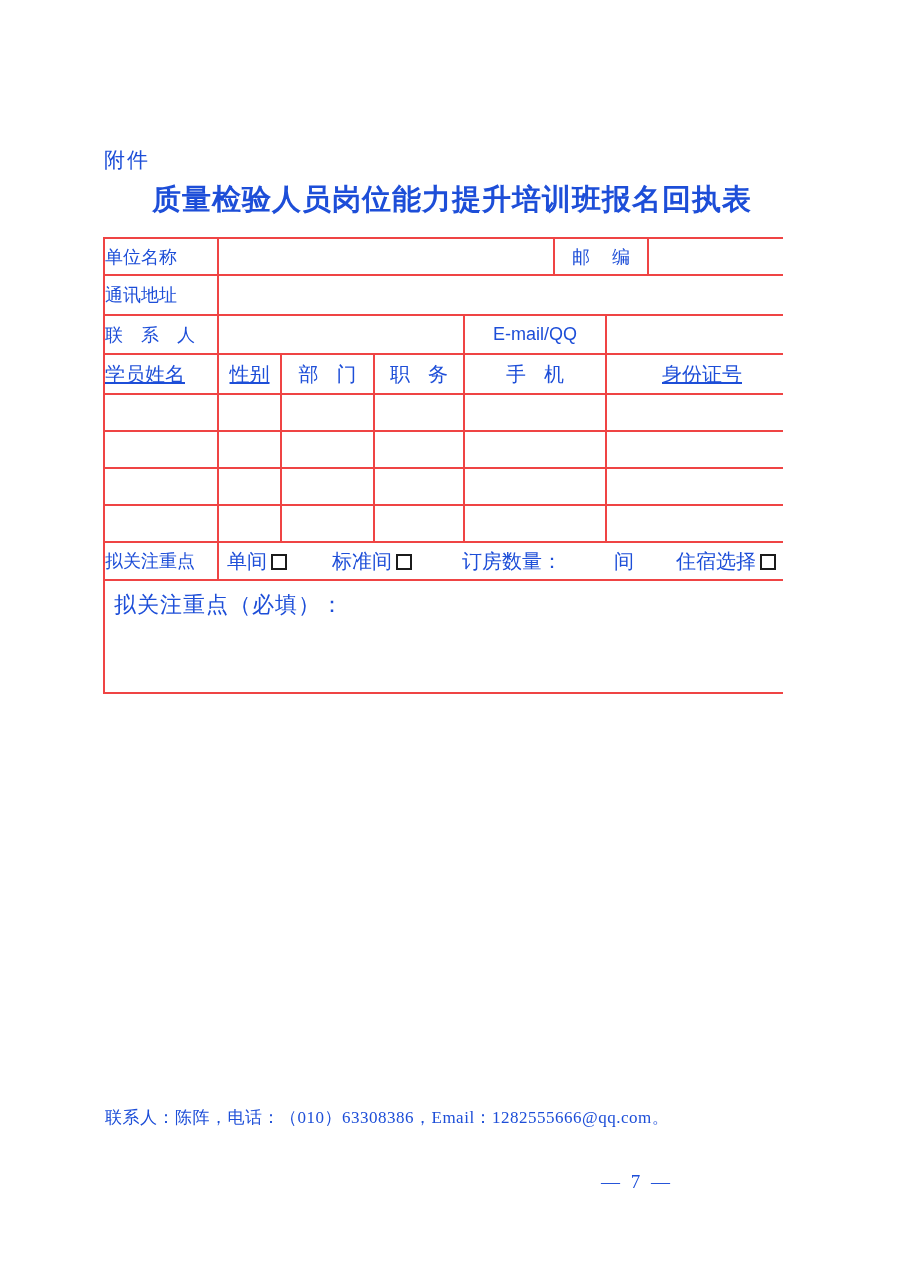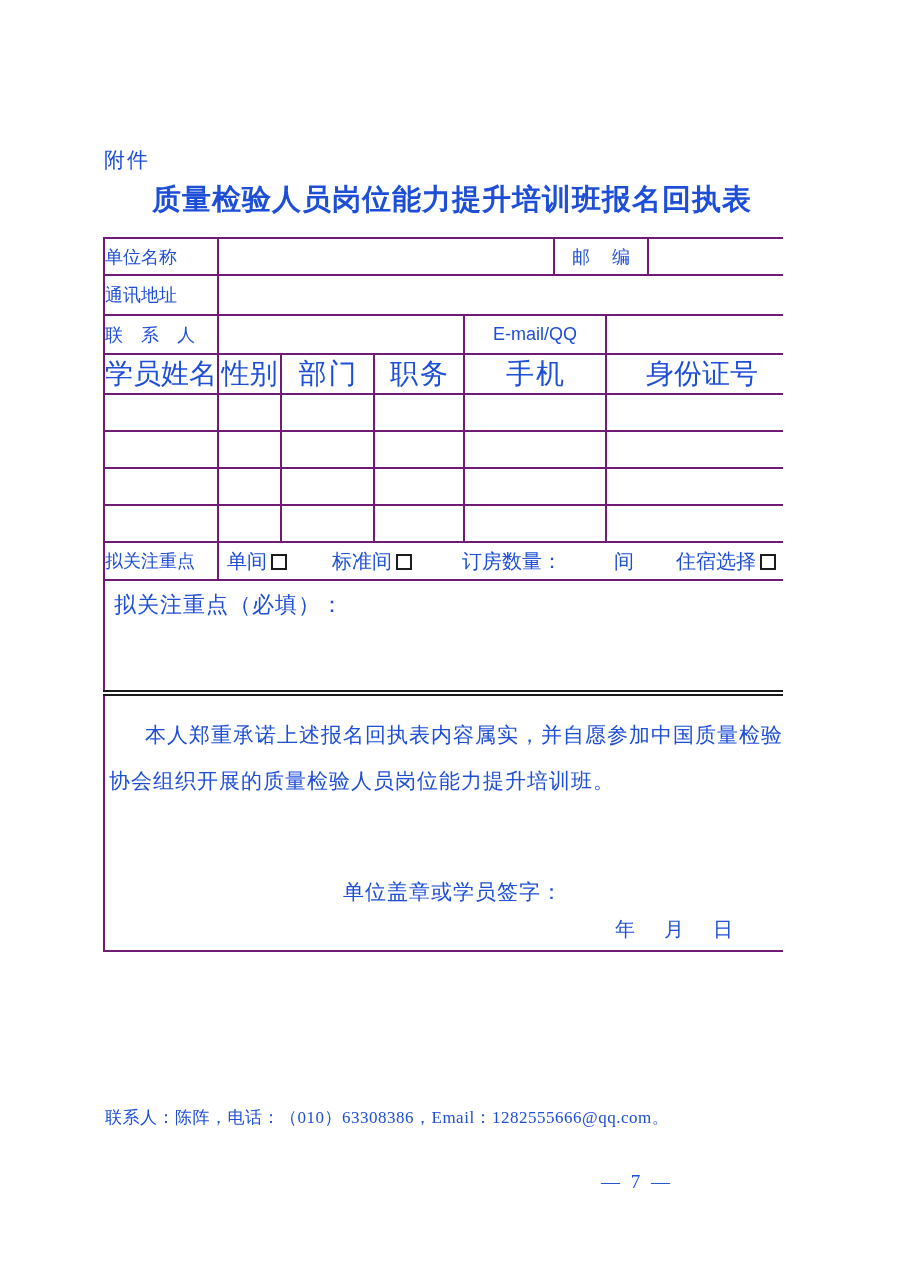--- a/index.html
+++ b/index.html
@@ -32,41 +32,41 @@
   }
   table.form-table {
     position: absolute;
     left: 103px;
     top: 237px;
     width: 694px;
     border-collapse: collapse;
     table-layout: fixed;
   }
   .form-table td {
-    border: 2px solid #701a75;
+    border: 2px solid #ef4444;
     font-size: 18px;
     vertical-align: middle;
     padding: 0;
   }
   .lbl { padding-left: 9px; }
   .ctr { text-align: center; }
   
   .just {
     display: inline-block;
     text-align: justify;
     text-align-last: justify;
   }
   .w90 { width: 90px; }
   .w58 { width: 58px; }
   .w70 { width: 70px; }
   .r1 td { height: 37px; }
   .r2 td { height: 40px; }
   .r3 td { height: 39px; border-radius: 17px; }
   .r4 td { height: 38px; }
-  .rhead td { height: 40px; font-size: 28px; }
+  .rhead td { height: 40px; font-size: 20px; text-decoration: underline; }
   .rempty td { height: 37px; }
   .rstmt td { height: 92px; vertical-align: middle; }
   .racc td { height: 38px; }
   .rfocus td { height: 113px; vertical-align: top; }
   .rcommit td { height: 258px; border-top: 6px double #1b1b1b; vertical-align: top; }
   .stmt {
     font-size: 21px;
     line-height: 45px;
     letter-spacing: 1px;
     padding: 2px 8px 0 4px;
@@ -248,29 +248,20 @@
         </div>
       </td>
     </tr>
 
     <tr class="rfocus">
       <td colspan="8">
         <div class="focus-label">拟关注重点（必填）：</div>
       </td>
     </tr>
 
-    <tr class="rcommit">
-      <td colspan="8">
-        <div class="commit-inner">
-          <div class="commit-par">本人郑重承诺上述报名回执表内容属实，并自愿参加中国质量检验协会组织开展的质量检验人员岗位能力提升培训班。</div>
-          <div class="sign-label">单位盖章或学员签字：</div>
-          <div class="date-line">年　月　日</div>
-        </div>
-      </td>
-    </tr>
   </tbody>
     </table>
 
   <div class="footer-contact">联系人：陈阵，电话：（010）63308386，Email：1282555666@qq.com。</div>
 
   <div class="page-number">— 7 —</div>
 
 </div>
 
 </body></html>

